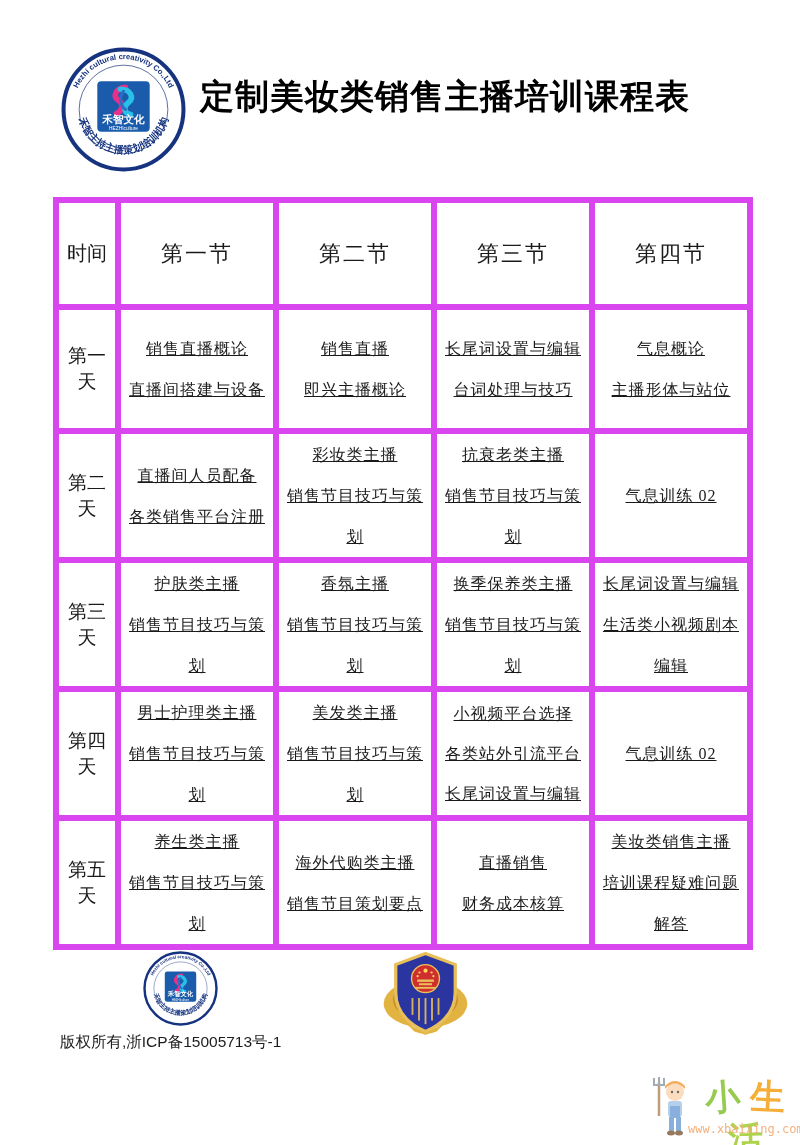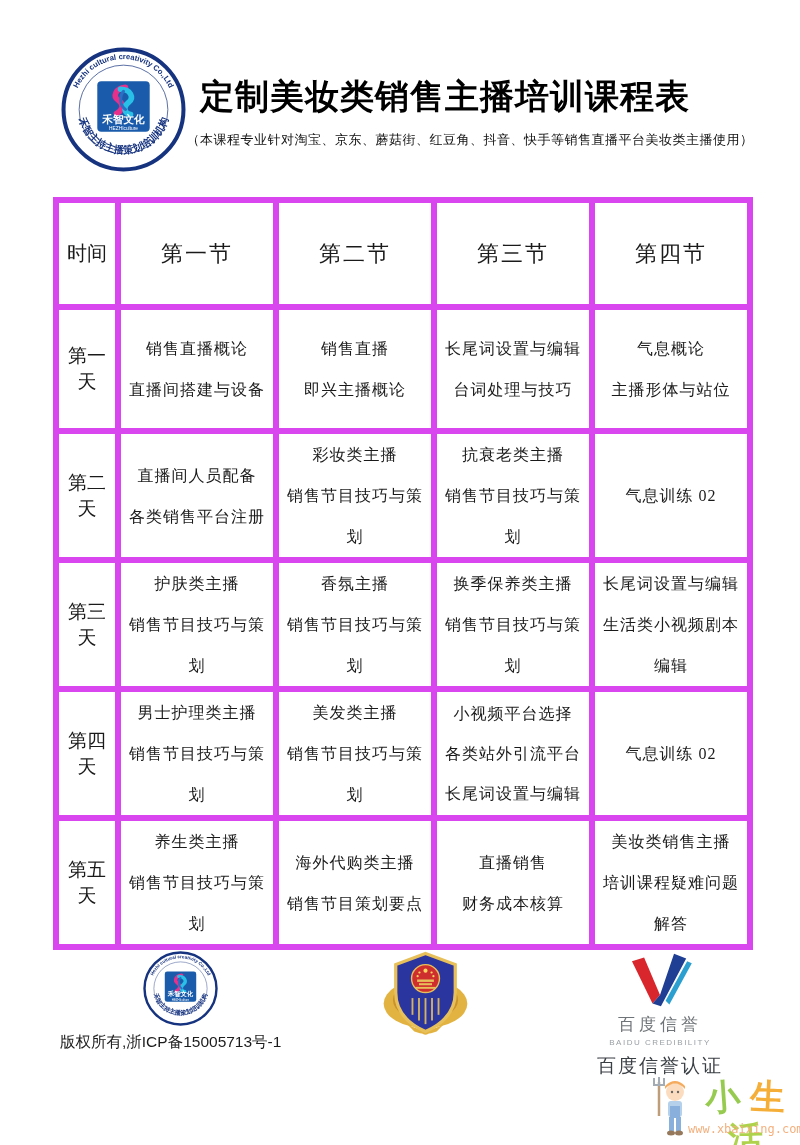--- a/index.html
+++ b/index.html
@@ -20,21 +20,21 @@
     vertical-align:middle; font-weight:normal; color:#1a1a1a; }
   table.course thead tr { height:107px; }
   table.course tbody tr:nth-child(1) { height:124px; }
   table.course tbody tr:nth-child(2) { height:122px; }
   table.course tbody tr:nth-child(3) { height:124px; }
   table.course tbody tr:nth-child(4) { height:123px; }
   table.course tbody tr:nth-child(5) { height:101px; }
   th.c-time { font-size:20px; }
   th.c-sess { font-size:22px; letter-spacing:2px; }
   th.day { font-size:19px; }
-  td.cell { font-size:16px; line-height:41px; white-space:pre-line; letter-spacing:1px; }
+  td.cell { font-size:16px; line-height:41px; white-space:pre-line; letter-spacing:1px;text-decoration:underline; }
 
   
   .logo-small { position:absolute; left:143px; top:951px; width:75px; height:75px; }
   .copyright { position:absolute; left:60px; top:1032px; width:262px; 
     font-family:"Liberation Sans","DejaVu Sans",sans-serif; font-size:15.5px; color:#1c1c1c; }
   .badge { position:absolute; left:378px; top:946px; width:95px; height:93px; }
   .police-record { position:absolute; left:300px; top:1038px; width:250px; text-align:center;
     font-family:"Liberation Sans","DejaVu Sans",sans-serif; font-size:16px; font-weight:bold; color:#000; }
   .baidu { position:absolute; left:590px; top:952px; width:140px; text-align:center; }
   .baidu svg { display:block; margin:0 auto; }
@@ -108,21 +108,20 @@
         </g>
       </symbol>
     </defs>
   </svg>
 
   <svg class="logo-main">
     <use href="#hezhi-logo"></use>
   </svg>
 
   <h1 class="page-title">定制美妆类销售主播培训课程表</h1>
-  <div class="page-subtitle">（本课程专业针对淘宝、京东、蘑菇街、红豆角、抖音、快手等销售直播平台美妆类主播使用）</div>
 
   <table class="course">
     <colgroup>
       <col style="width:62px">
         <col style="width:158px">
         <col style="width:158px">
       <col style="width:158px">
         <col style="width:158px">
     </colgroup>
     <thead>
@@ -194,30 +193,20 @@
 
   <svg class="logo-small">
     <use href="#hezhi-logo"></use>
   </svg>
   <div class="copyright">版权所有,浙ICP备15005713号-1</div>
 
   <svg class="badge" viewBox="0 0 100 100">
     <use href="#police-badge"></use>
   </svg>
 
-  <div class="baidu">
-    <svg width="66" height="58" viewBox="0 0 70 62">
-      <polygon points="5,10 18,6 35,46 27,55" fill="#d8262c"></polygon>
-      <polygon points="50,2 63,7 36,58 27,55 35,46" fill="#1f3f94"></polygon>
-      <polygon points="64,10 69,12 45,56 41,52" fill="#2a9fd0"></polygon>
-    </svg>
-    <div class="baidu-name">百度信誉</div>
-    <div class="baidu-en">BAIDU CREDIBILITY</div>
-    <div class="baidu-cert">百度信誉认证</div>
-  </div>
 
   <div class="wm">
     <svg class="wm-char" width="38" height="64" viewBox="0 0 38 64">
       <line x1="7" y1="6" x2="7" y2="40" stroke="#b9936a" stroke-width="2.5"></line>
       <path d="M2,2 L2,10 M7,1 L7,10 M12,2 L12,10 M2,9 L12,9" stroke="#9aa4ad" stroke-width="2" fill="none"></path>
       <circle cx="23" cy="16" r="9" fill="#fcd9b8"></circle>
       <path d="M13,13 Q23,2 33,13 L33,10 Q23,0 13,10 Z" fill="#f5a34d"></path>
       <circle cx="20" cy="16" r="1.2" fill="#555"></circle>
       <circle cx="26" cy="16" r="1.2" fill="#555"></circle>
       <rect x="16" y="25" width="14" height="16" rx="3" fill="#aecbe8"></rect>

